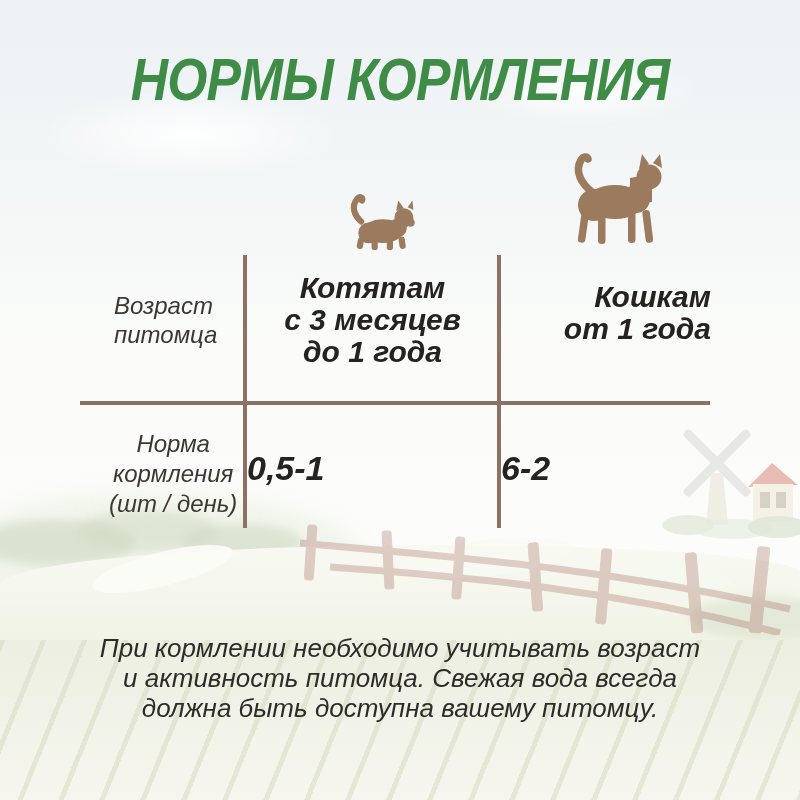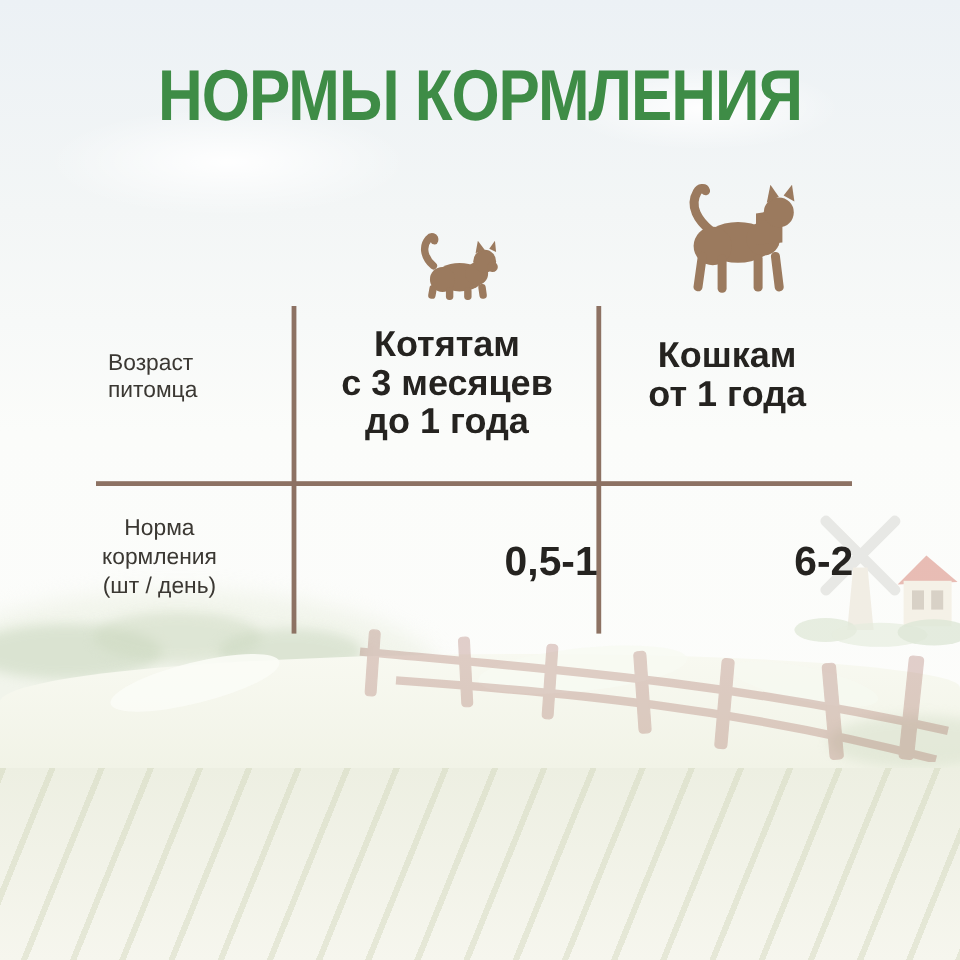--- a/index.html
+++ b/index.html
@@ -1,19 +1,20 @@
 <!DOCTYPE html>
 <html><head>
 <meta charset="utf-8">
 <style>
   html,body{margin:0;padding:0;}
   body{font-family:"Liberation Sans", sans-serif;}
   .poster{
     position:relative;width:800px;height:800px;overflow:hidden;
     background:linear-gradient(180deg,#ecf1f5 0%,#f3f6f6 22%,#fbfcfa 45%,#fdfdfb 100%);
+    font-style:italic;
   }
   .poster *{position:absolute;box-sizing:border-box;}
 
   
   .cloud{background:radial-gradient(closest-side,rgba(255,255,255,.95),rgba(255,255,255,0));}
   .cloud1{left:40px;top:90px;width:300px;height:90px;}
   .cloud2{left:470px;top:55px;width:230px;height:70px;}
   .hill-left{left:-70px;top:492px;width:440px;height:150px;background:#eef2e6;border-radius:50%;filter:blur(9px);opacity:.75;}
   .bush{border-radius:50%;filter:blur(5px);}
   .bush1{left:-25px;top:520px;width:160px;height:46px;background:#c8d6bd;opacity:.55;}
@@ -44,27 +45,27 @@
   .kitten{left:344px;top:193px;width:78px;height:57px;}
   .adult-cat{left:556px;top:152px;width:112px;height:96px;}
 
   
   .pre{white-space:pre-line;}
   .title{
     left:0;top:50px;width:800px;margin:0;text-align:center;
     font-size:60px;font-weight:bold;letter-spacing:-1px;
     color:#3e8c46;transform:scaleX(.86);line-height:1.0;
   }
-  .row-label{color:#3b3833;font-size:19px;}
+  .row-label{color:#3b3833;font-size:24px;margin-left:24px;}
   .age-label{left:90px;top:291px;line-height:1.22;}
   .norm-label{left:85px;top:429px;line-height:1.26;text-align:center;}
   .col-header{font-weight:bold;color:#252320;font-size:30px;line-height:1.07;text-align:center;}
   .col2-header{left:247px;top:272px;width:251px;}
-  .col3-header{left:501px;top:281px;width:210px;}
-  .norm-value{font-weight:bold;color:#252320;font-size:34px;text-align:right;}
+  .col3-header{left:501px;top:281px;width:210px;text-align:right;}
+  .norm-value{font-weight:bold;color:#252320;font-size:34px;text-align:left;}
   .col2-value{left:247px;top:449px;width:251px;}
   .col3-value{left:501px;top:449px;width:210px;}
   .footer-note{left:0;top:633px;width:800px;text-align:center;font-size:26px;line-height:1.16;color:#2d2c29;}
 </style>
 </head>
 <body>
 
 <div class="poster">
 
   <div class="cloud cloud1"></div>
@@ -159,14 +160,17 @@
 до 1 года</div>
   <div class="col-header col3-header pre">Кошкам
 от 1 года</div>
 
   <div class="row-label norm-label pre">Норма
 кормления
 (шт / день)</div>
   <div class="norm-value col2-value">0,5-1</div>
   <div class="norm-value col3-value">6-2</div>
 
+  <div class="footer-note pre">При кормлении необходимо учитывать возраст
+и активность питомца. Свежая вода всегда
+должна быть доступна вашему питомцу.</div>
 
 </div>
 
 </body></html>

